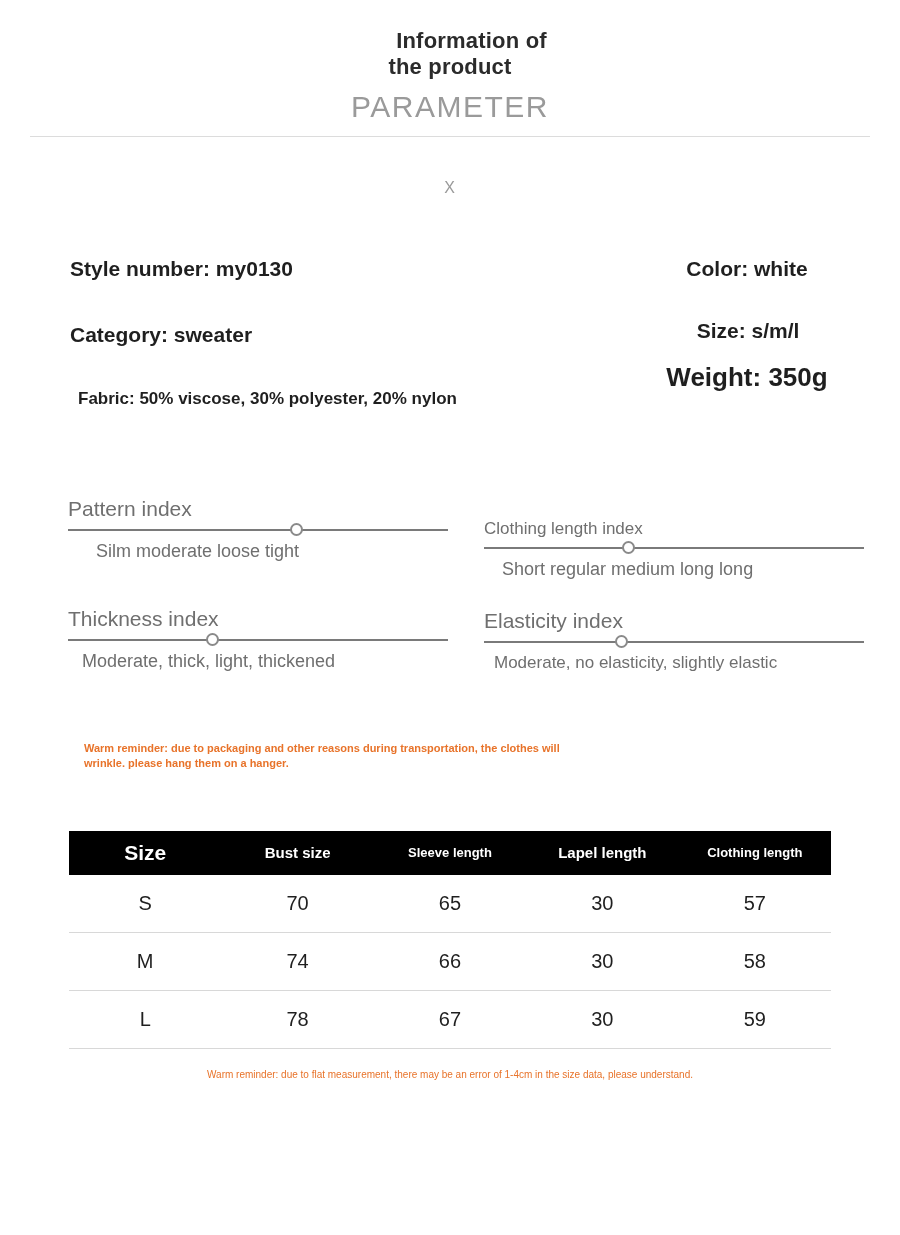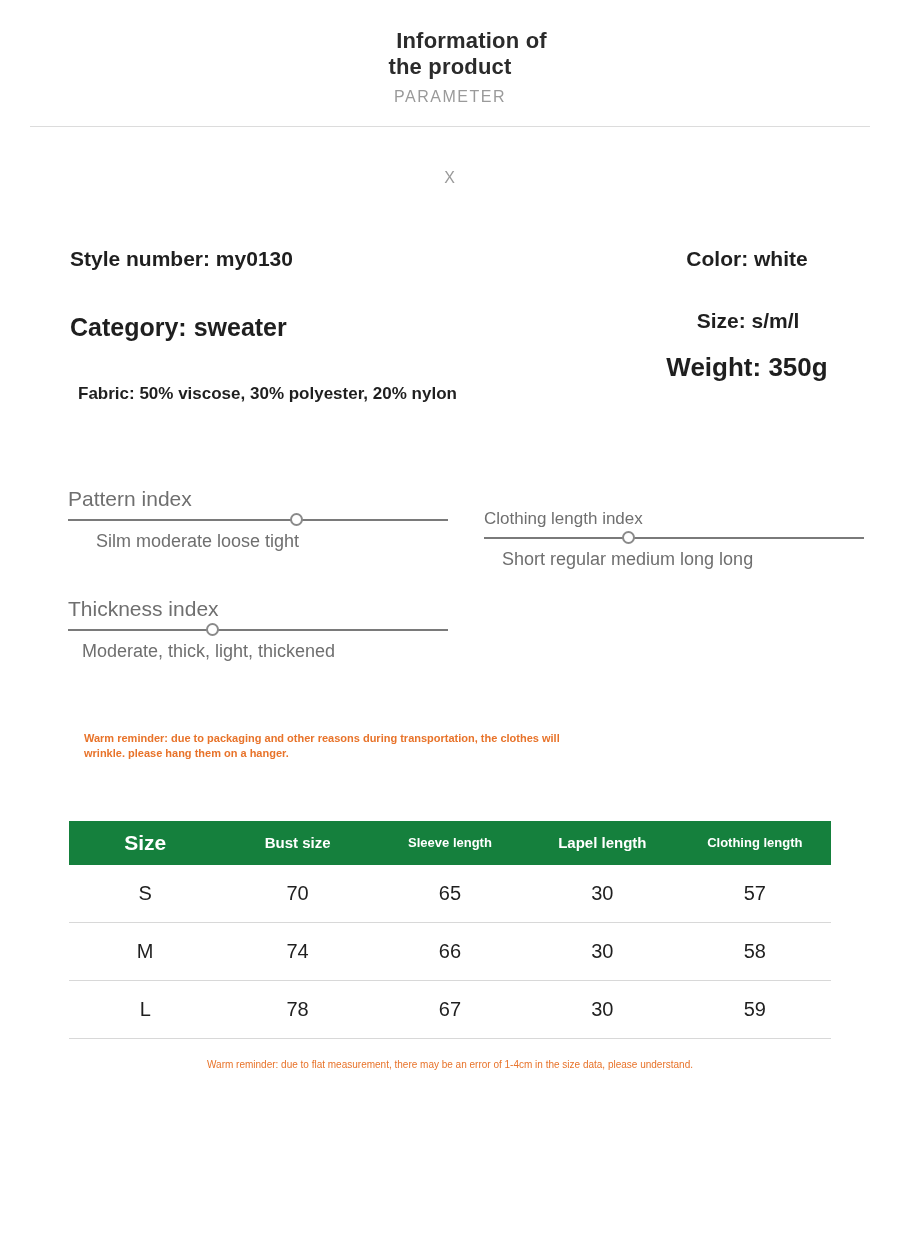--- a/index.html
+++ b/index.html
@@ -30,26 +30,26 @@
     padding-left: 43px;
   }
   .header .line2 {
     font-size: 22px;
     font-weight: bold;
     color: #2b2b2b;
     line-height: 26px;
     letter-spacing: 0.2px;
   }
   .header .sub {
-    font-size: 16px;
+    font-size: 30px;
     color: #9a9a9a;
     line-height: 30px;
     letter-spacing: 1.5px;
     font-weight: 400;
-    margin-top: 2px;
+    margin-top: 12px;
   }
   .divider {
     margin: 14px auto 0 auto;
     width: 840px;
     height: 1px;
     background: #dcdcdc;
   }
   .xmark {
     text-align: center;
     color: #9a9a9a;
@@ -77,21 +77,21 @@
     top: 0;
     width: 270px;
     text-align: center;
   }
   .spec-item {
     font-weight: bold;
     color: #1f1f1f;
     white-space: nowrap;
   }
   .s-style   { font-size: 21px; margin-bottom: 42px; }
-  .s-cat     { font-size: 25px; margin-bottom: 42px; }
+  .s-cat     { font-size: 21px; margin-bottom: 42px; }
   .s-fabric  { font-size: 17px; margin-left: 8px; }
   .s-color   { font-size: 21px; margin-bottom: 38px; }
   .s-size    { font-size: 21px; margin-bottom: 19px; margin-left: 2px; }
   .s-weight  { font-size: 26px; }
 
   
   .indexes {
     position: relative;
     margin-top: 10px;
     height: 230px;
@@ -161,21 +161,21 @@
   .table-wrap {
     margin: 60px auto 0 auto;
     width: 762px;
   }
   table.size {
     width: 100%;
     border-collapse: collapse;
     table-layout: fixed;
   }
   table.size thead th {
-    background: #15803d;
+    background: #000000;
     color: #ffffff;
     font-size: 15px;
     font-weight: bold;
     padding: 14px 0;
     line-height: 16px;
     text-align: center;
   }
   table.size thead th.big { font-size: 21px; }
   table.size thead th.two-line { font-size: 13px; }
   table.size tbody td {
@@ -245,20 +245,28 @@
 
   <div class="idx idx-c">
     <div class="idx-title">Thickness index</div>
     <div class="slider">
       <div class="track"></div>
       <div class="knob" style="left: calc(38% - 6px);"></div>
     </div>
     <div class="idx-scale">Moderate, thick, light, thickened</div>
   </div>
 
+  <div class="idx idx-d">
+    <div class="idx-title">Elasticity index</div>
+    <div class="slider">
+      <div class="track"></div>
+      <div class="knob" style="left: calc(36% - 6px);"></div>
+    </div>
+    <div class="idx-scale">Moderate, no elasticity, slightly elastic</div>
+  </div>
 
 </div>
 
 <div class="warn1">Warm reminder: due to packaging and other reasons during transportation, the clothes will wrinkle. please hang them on a hanger.</div>
 
 <div class="table-wrap">
   <table class="size">
     <thead>
       <tr>
         <th class="big">Size</th>

